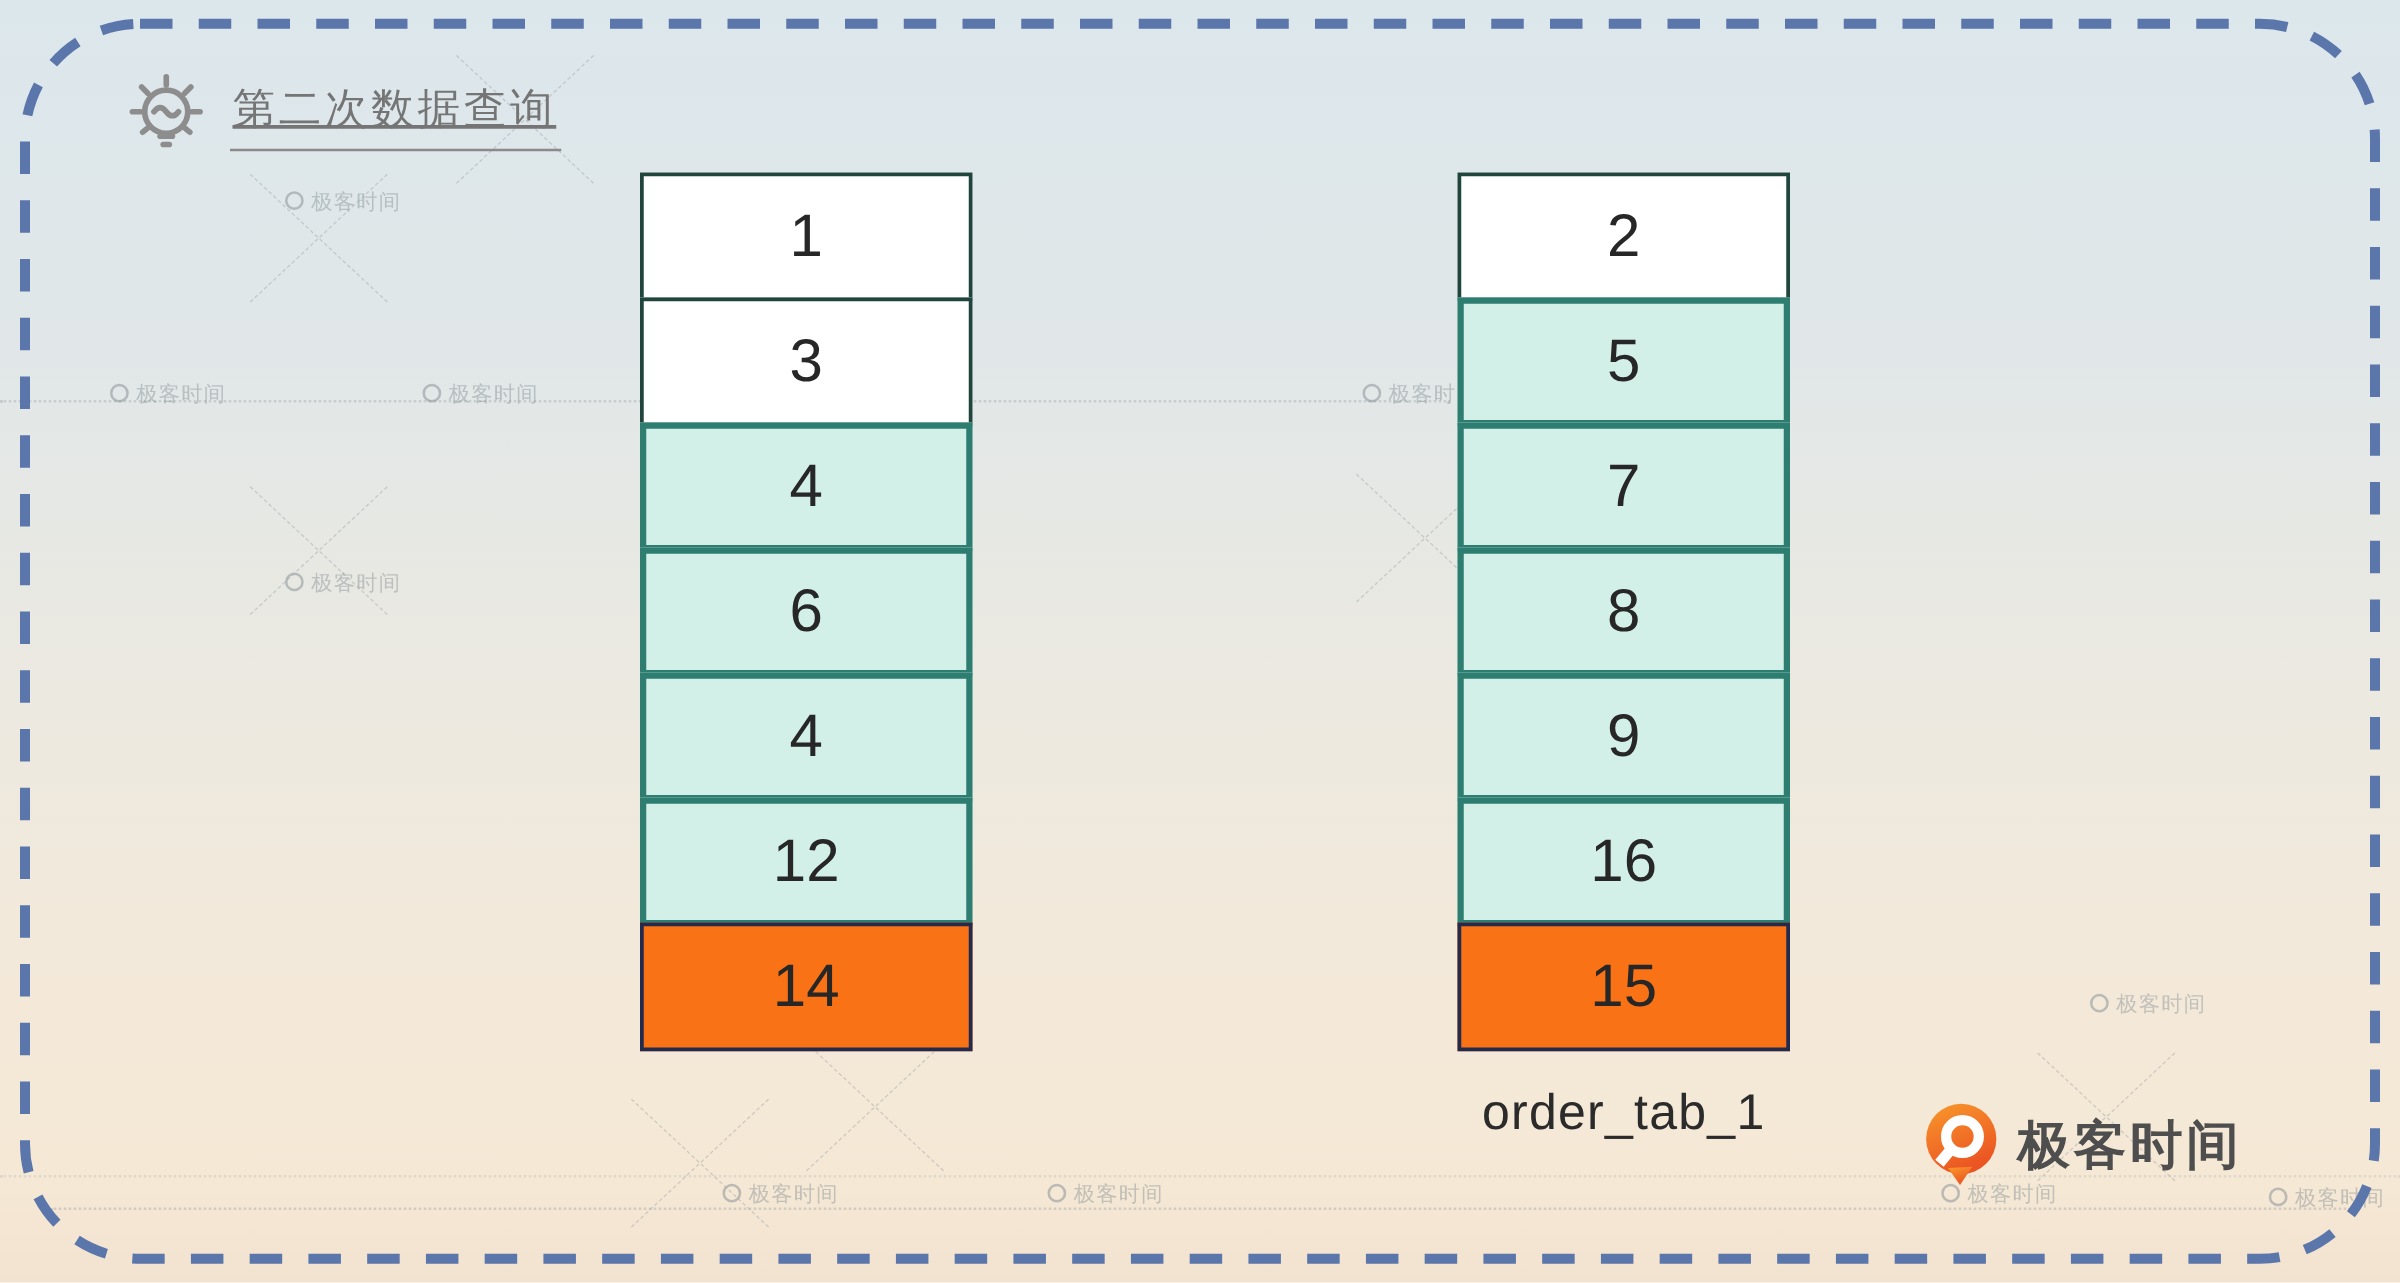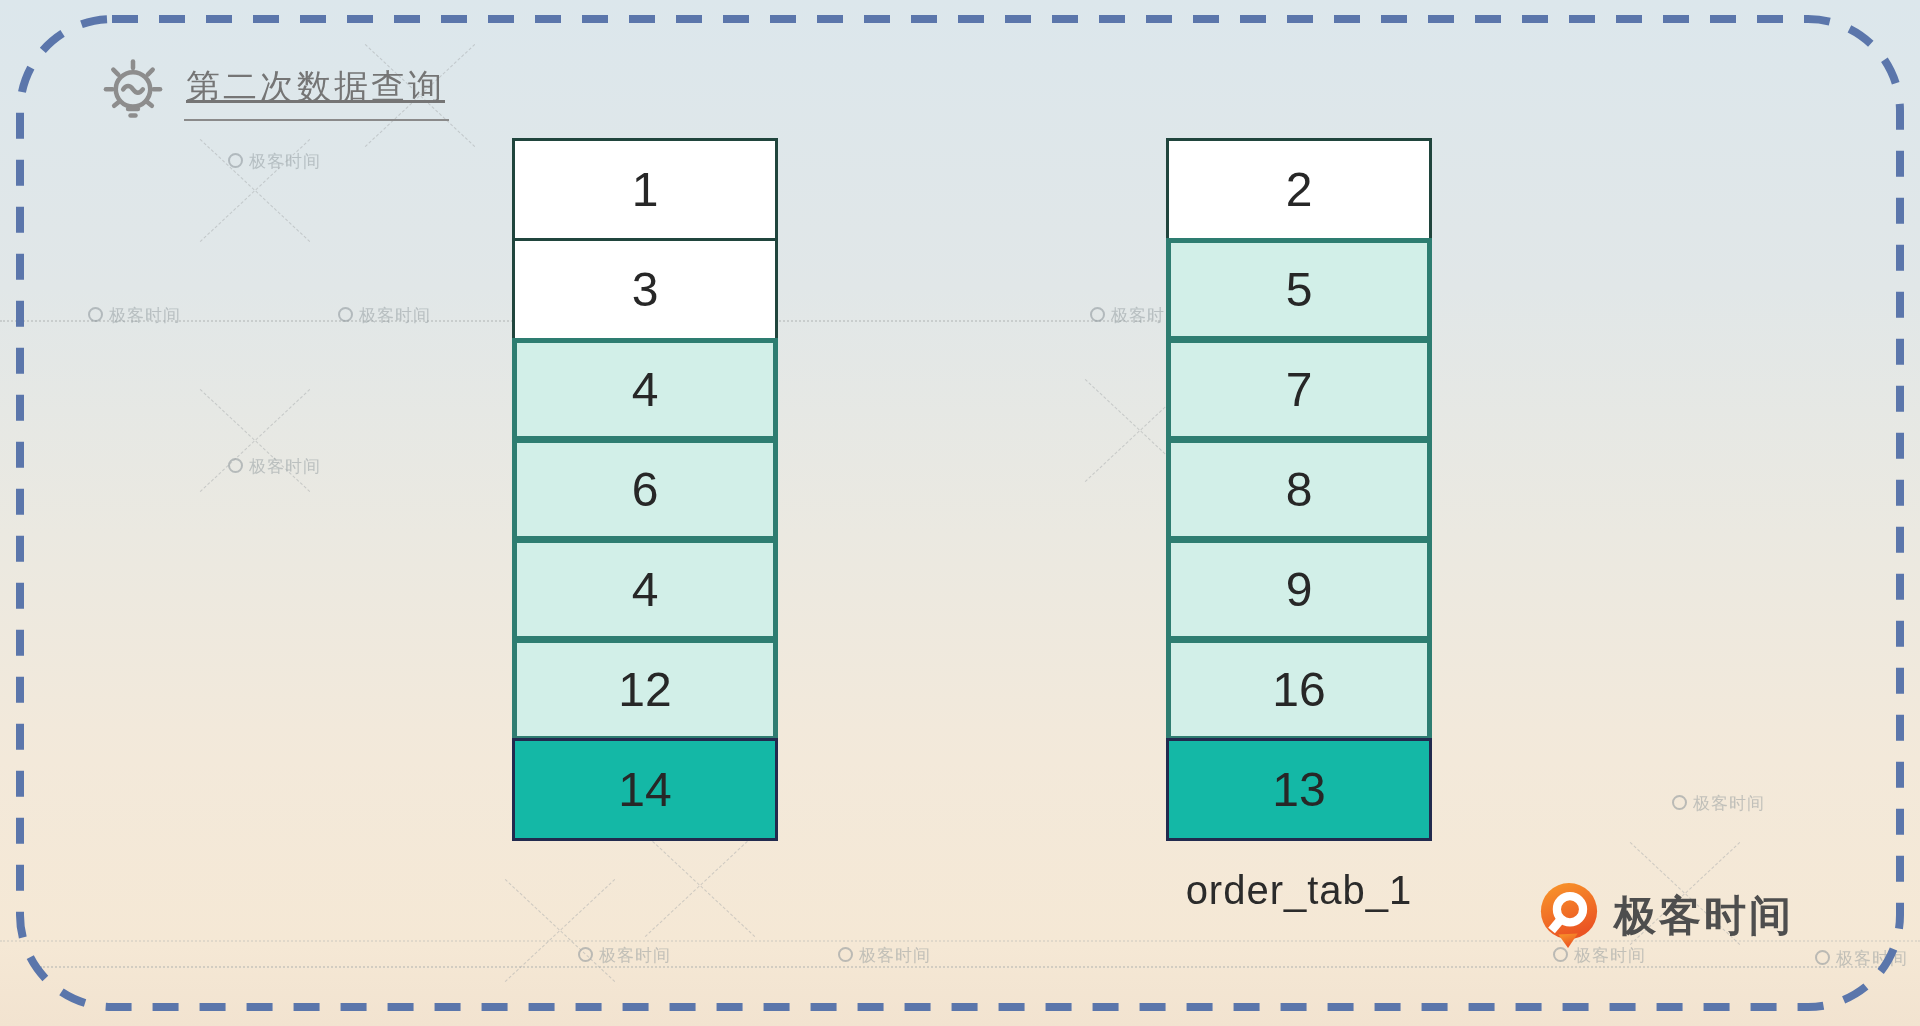--- a/index.html
+++ b/index.html
@@ -32,21 +32,21 @@
   .shard{position:absolute;width:266px;top:138px;}
   .cells{display:flex;flex-direction:column;}
   .cell{
     height:103px;margin-top:-3px;box-sizing:border-box;position:relative;
     display:flex;align-items:center;justify-content:center;
     font-size:48px;color:#272727;
   }
   .cell:first-child{margin-top:0;}
   .cell.plain{background:#ffffff;border:3px solid #20453d;z-index:1;}
   .cell.highlight{background:#d2efe8;border:5px solid #2e7d71;z-index:2;}
-  .cell.result{background:#14b8a6;border:3px solid #222a4e;z-index:3;}
+  .cell.result{background:#f97316;border:3px solid #222a4e;z-index:3;}
   .shard-label{margin-top:27px;text-align:center;font-size:40px;color:#2b2b2b;letter-spacing:1px;}
   
   .brand{position:absolute;left:1538px;top:882px;display:flex;align-items:center;}
   .brand-text{margin-left:14px;font-size:42px;font-weight:bold;color:#4e4e4e;letter-spacing:3px;}
 </style>
 </head>
 <body>
 
 <div class="canvas">
 
@@ -129,21 +129,21 @@
       </div>
   </div>
   <div class="shard" style="left:1166px;">
     <div class="cells">
         <div class="cell plain">2</div>
         <div class="cell highlight">5</div>
         <div class="cell highlight">7</div>
         <div class="cell highlight">8</div>
         <div class="cell highlight">9</div>
         <div class="cell highlight">16</div>
-        <div class="cell result">13</div>
+        <div class="cell result">15</div>
       </div>
     <div class="shard-label">order_tab_1</div>
   </div>
 
   <div class="brand">
     <svg width="62" height="68" viewBox="0 0 64 70">
       <defs>
         <linearGradient id="gk" x1="0" y1="0" x2="0.4" y2="1">
           <stop offset="0" stop-color="#f9992b"></stop>
           <stop offset="1" stop-color="#eb5423"></stop>

